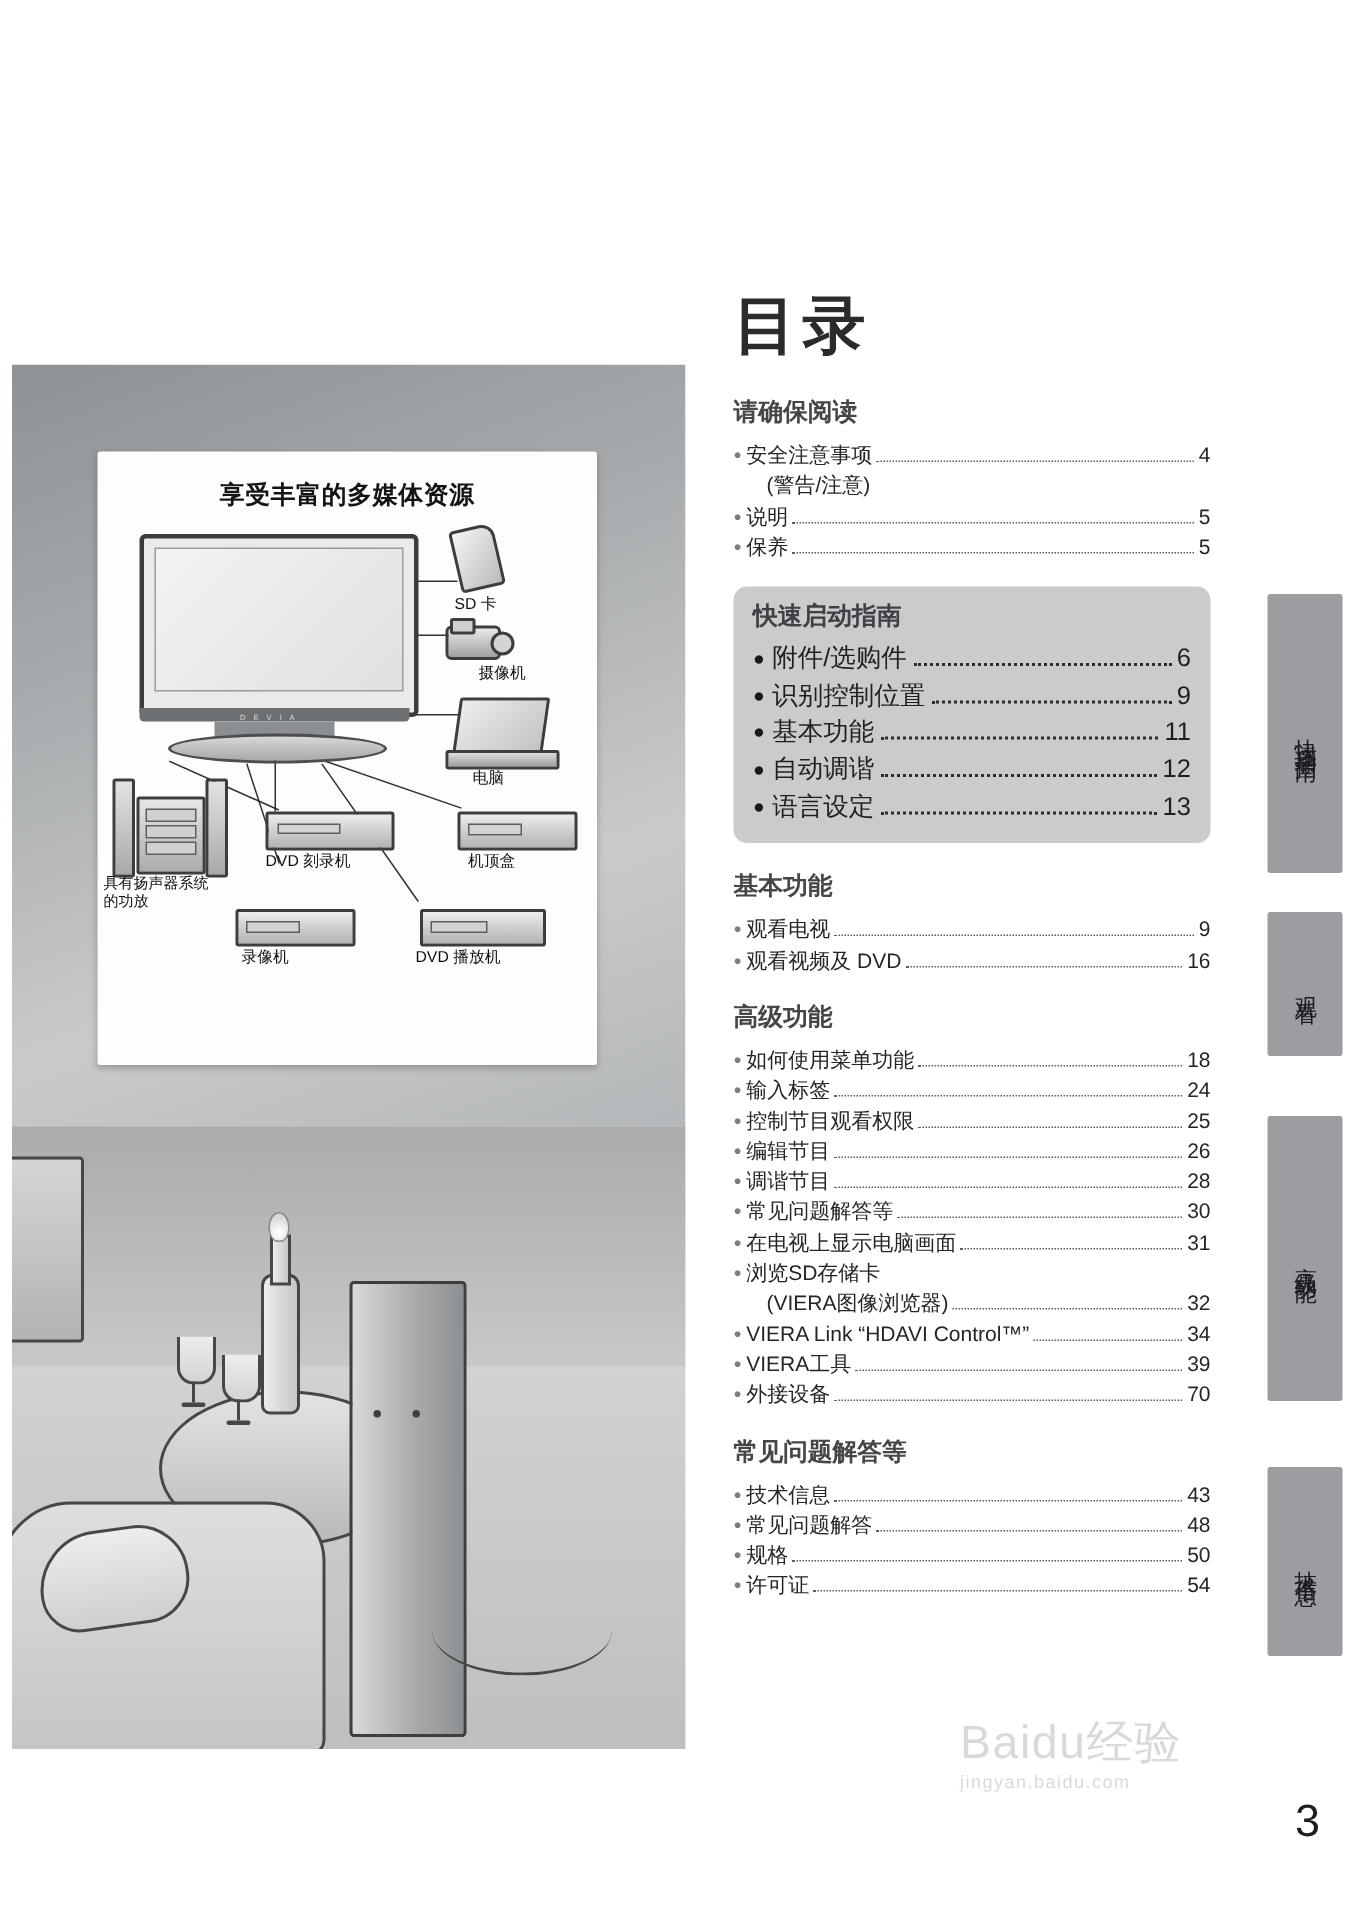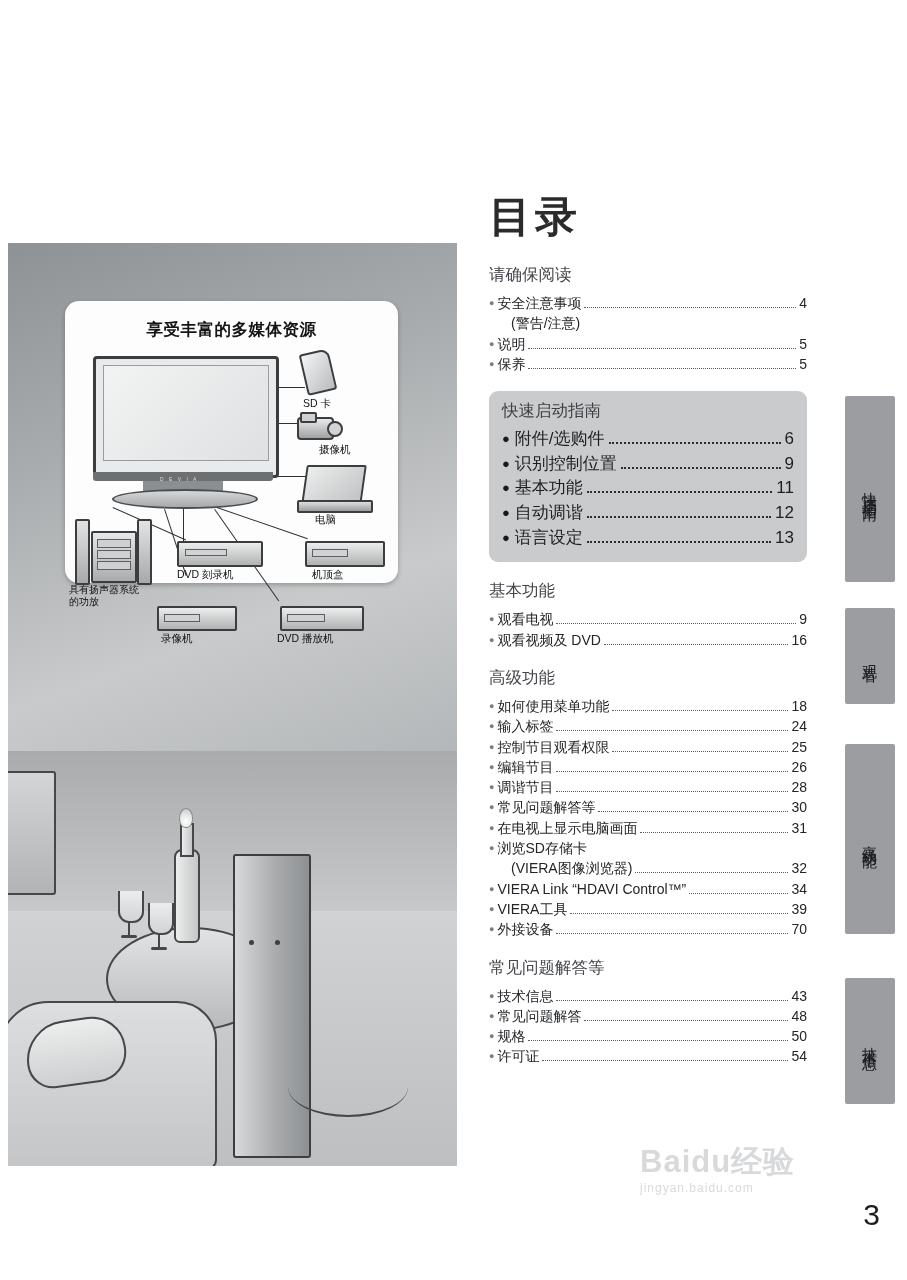--- a/index.html
+++ b/index.html
@@ -32,23 +32,23 @@
   }
   .illus-bottom {
     position: absolute;
     left: 0; top: 508px;
     width: 449px; height: 415px;
     background: linear-gradient(180deg, #b9bbbd 0%, #c9cbcc 25%, #d6d7d8 60%, #c2c4c6 100%);
   }
   .card {
     position: absolute;
     left: 57px; top: 58px;
-    width: 333px; height: 282px;
+    width: 333px; height: 409px;
     background: #fdfdfd;
-    border-radius: 14px;
+    border-radius: 2px;
     box-shadow: 0 2px 5px rgba(0,0,0,0.25);
   }
   .card-title {
     position: absolute;
     top: 18px; left: 0; width: 100%;
     text-align: center;
     font-size: 16.5px;
     font-weight: bold;
     color: #141414;
     letter-spacing: 0.5px;
@@ -356,21 +356,21 @@
     font-size: 42px;
     font-weight: bold;
     color: #2b2b2b;
     letter-spacing: 4px;
     line-height: 1;
     margin-bottom: 26px;
   }
   .sec-head {
     font-size: 16.5px;
     color: #44464a;
-    font-weight: normal;
+    font-weight: bold;
     margin-bottom: 7px;
   }
   .section { margin-bottom: 17px; }
 
   
   .qs-block {
     background: #c9cbcd;
     border-radius: 9px;
     padding: 9px 13px 12px 13px;
     margin-bottom: 18px;
@@ -472,21 +472,21 @@
   
   .wm {
     position: absolute;
     left: 640px;
     top: 1146px;
     opacity: 0.55;
     pointer-events: none;
   }
   .wm-main {
     font-size: 31px;
-    font-weight: bold;
+    font-weight: normal;
     color: #b8bbbe;
     letter-spacing: 1px;
     line-height: 1;
   }
   .wm-sub {
     font-size: 12px;
     color: #b8bbbe;
     letter-spacing: 1px;
     margin-top: 4px;
   }

